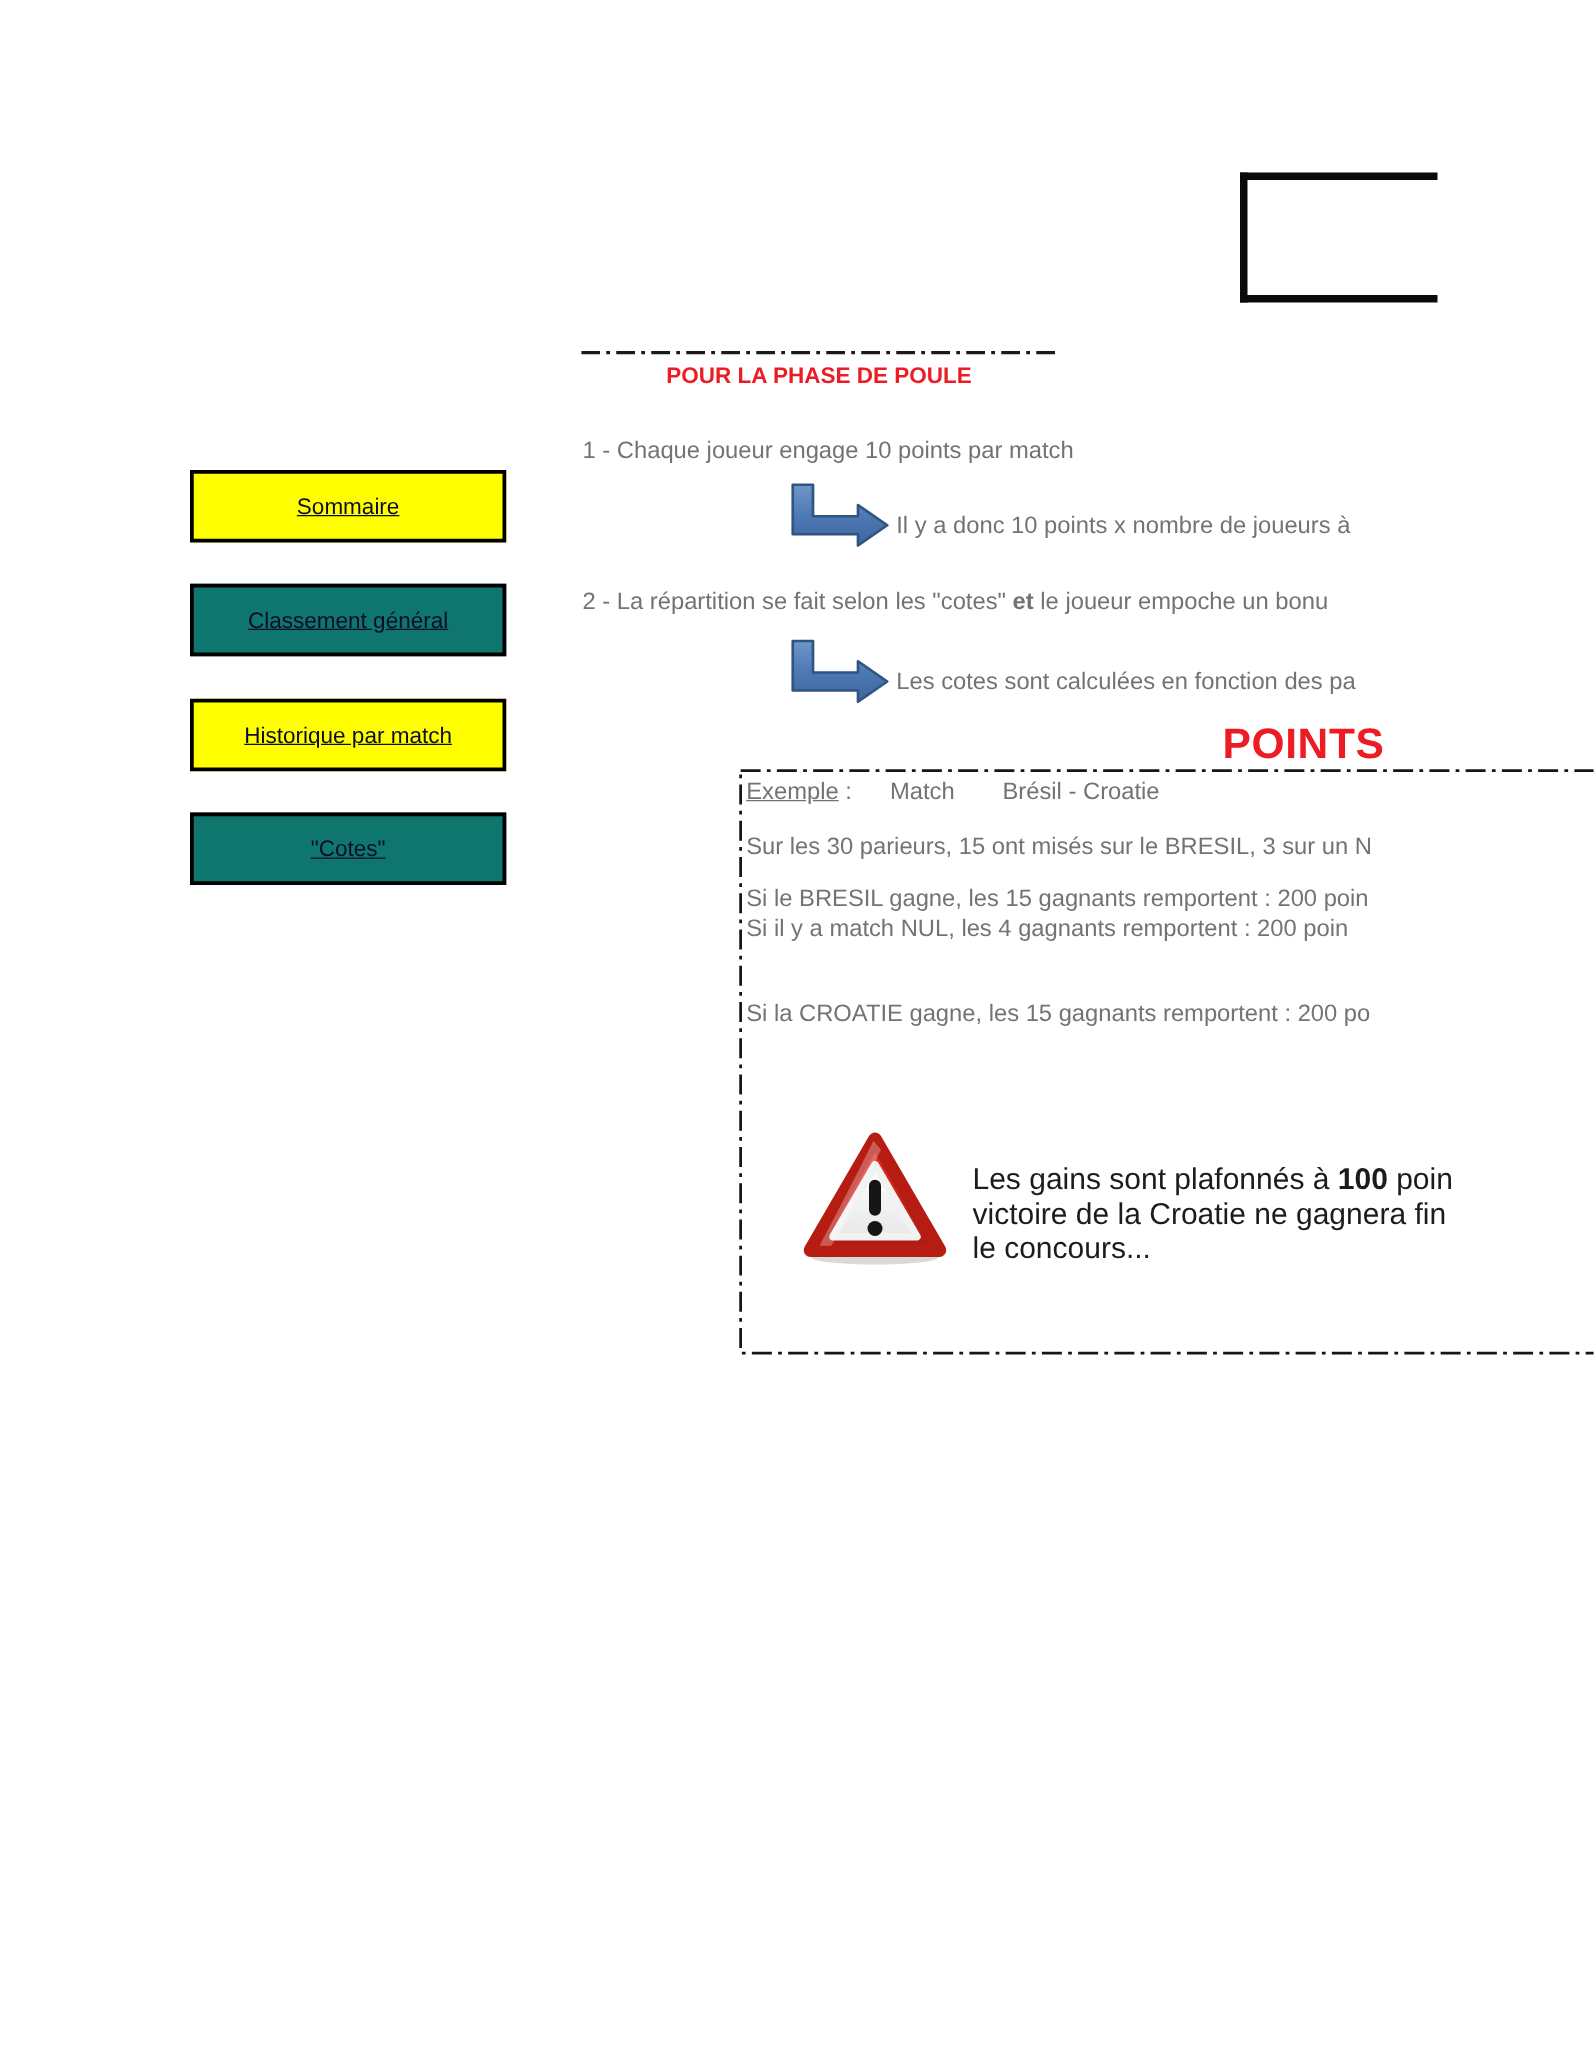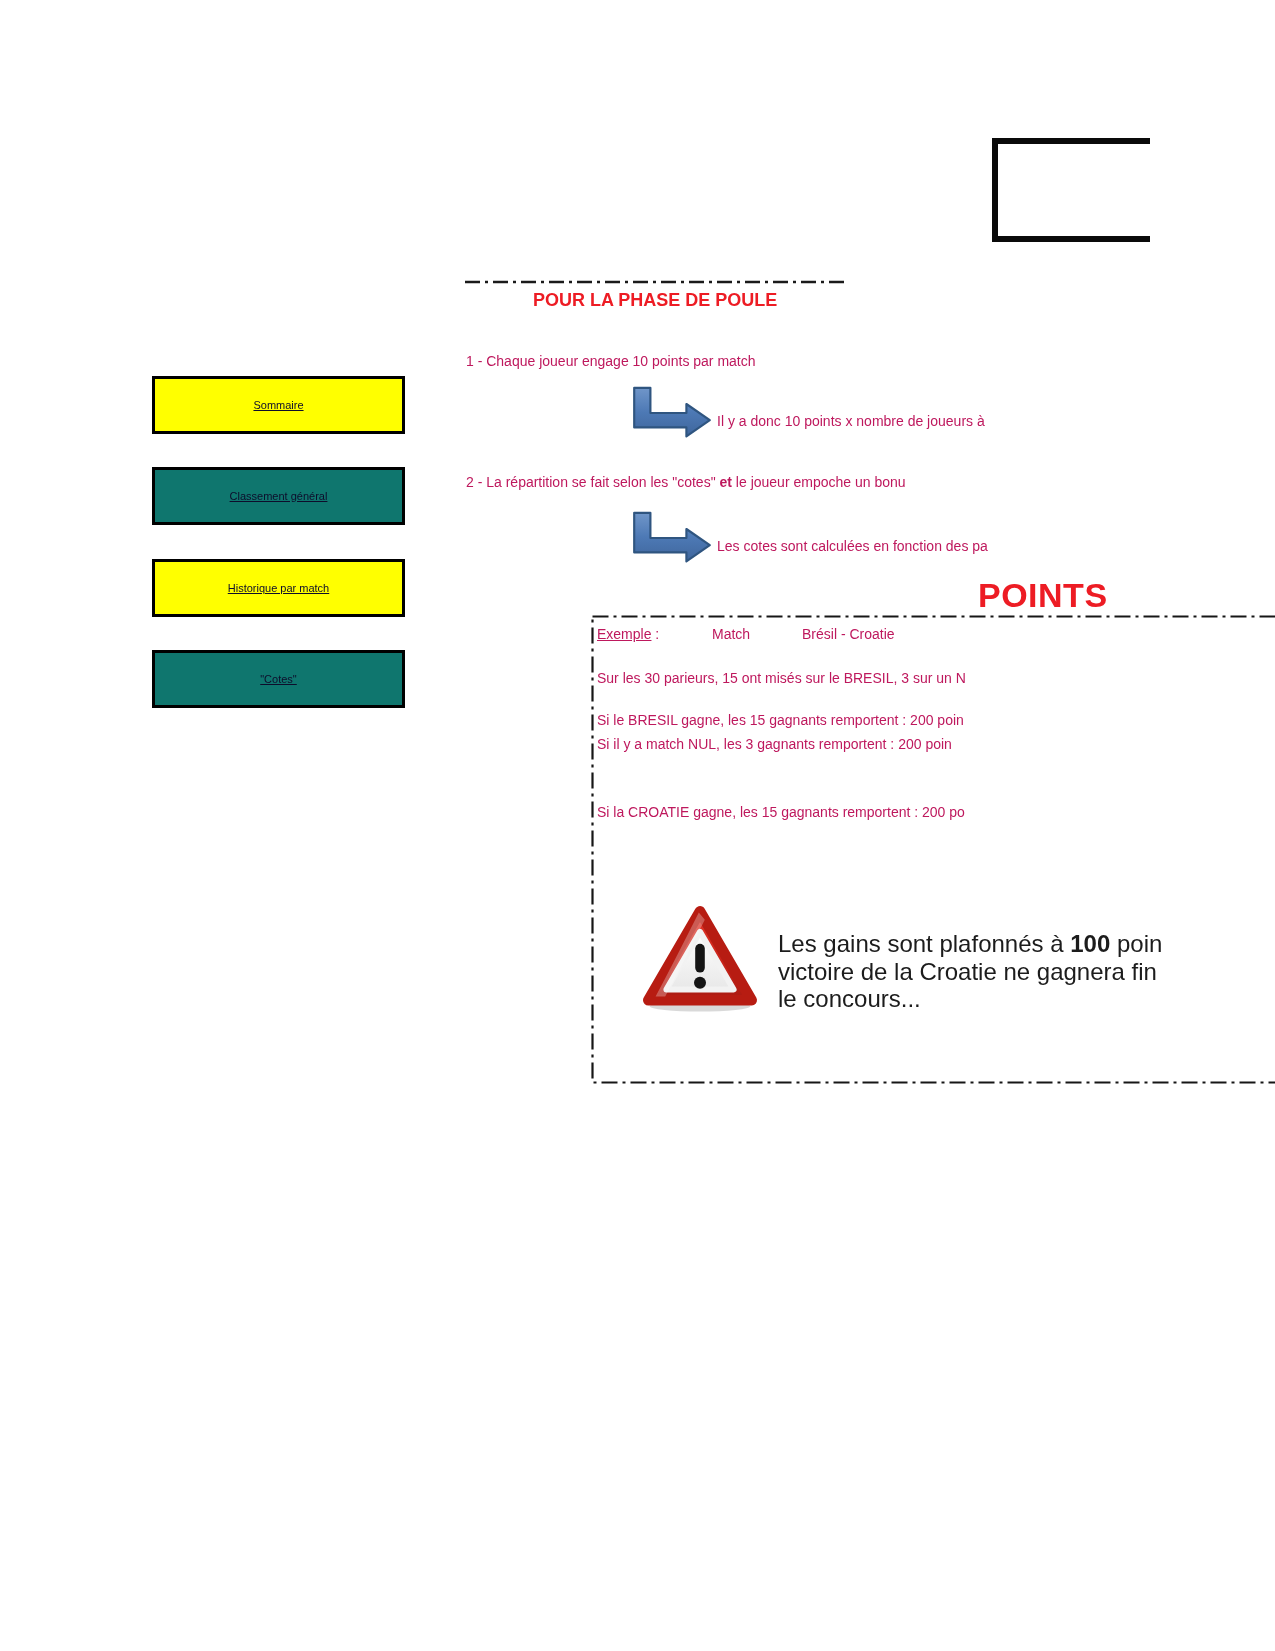--- a/index.html
+++ b/index.html
@@ -1,20 +1,20 @@
 <!DOCTYPE html>
 <html><head>
 <meta charset="utf-8">
 <style>
   html,body{margin:0;padding:0;background:#ffffff;}
   .page{
     position:relative;width:1275px;height:1651px;background:#ffffff;overflow:hidden;
     font-family:"Liberation Sans","DejaVu Sans",sans-serif;color:#1c1c1c;
   }
-  .txt{position:absolute;font-size:14px;line-height:24px;white-space:nowrap;color:#be185d;}
+  .txt{position:absolute;font-size:19px;line-height:24px;white-space:nowrap;color:#737373;}
   .bold{font-weight:bold;}
   .underline{text-decoration:underline;}
 
   
   .open-box{
     position:absolute;left:992px;top:138px;width:152px;height:92px;
     border:6px solid #0a0a0a;border-right:none;background:transparent;
   }
 
   
@@ -52,21 +52,21 @@
   .warning-icon{position:absolute;left:640px;top:900px;width:120px;height:114px;}
   .warn-text{
     position:absolute;left:778px;top:930px;font-size:24px;line-height:27.5px;
     white-space:nowrap;color:#1c1c1c;
   }
 
   
   .btn{
     position:absolute;left:152px;width:247px;height:52px;border:3px solid #000;
     display:flex;align-items:center;justify-content:center;
-    font-size:11px;color:#0d0d2b;text-decoration:underline;cursor:pointer;
+    font-size:18px;color:#0d0d2b;text-decoration:underline;cursor:pointer;
     white-space:nowrap;
   }
   .btn-yellow{background:#ffff00;}
   .btn-green{background:#0f766e;}
   .btn-1{top:376px;}
   .btn-2{top:467px;}
   .btn-3{top:559px;}
   .btn-4{top:650px;}
 </style>
 </head>
@@ -108,21 +108,21 @@
   <svg class="dashed-box" width="690" height="472" aria-hidden="true">
     <rect x="1.5" y="1.5" width="780" height="466" fill="none" stroke="#161616" stroke-width="2.2" stroke-dasharray="16 5 3 5"></rect>
   </svg>
 
   <div class="txt ex-label"><span class="underline">Exemple</span><span> :</span></div>
   <div class="txt ex-match">Match</div>
   <div class="txt ex-teams">Brésil - Croatie</div>
 
   <div class="txt ex-line1">Sur les 30 parieurs, 15 ont misés sur le BRESIL, 3 sur un N</div>
   <div class="txt ex-line2">Si le BRESIL gagne, les 15 gagnants remportent : 200 poin</div>
-  <div class="txt ex-line3">Si il y a match NUL, les 3 gagnants remportent : 200 poin</div>
+  <div class="txt ex-line3">Si il y a match NUL, les 4 gagnants remportent : 200 poin</div>
   <div class="txt ex-line4">Si la CROATIE gagne, les 15 gagnants remportent : 200 po</div>
 
   <svg class="warning-icon" viewBox="0 0 100 94" aria-hidden="true">
     <defs>
       <linearGradient id="redg" x1="0" y1="0" x2="0" y2="1">
         <stop offset="0" stop-color="#e3362a"></stop>
         <stop offset="0.6" stop-color="#c8241a"></stop>
         <stop offset="1" stop-color="#a81a12"></stop>
       </linearGradient>
       <linearGradient id="wht" x1="0" y1="0" x2="0" y2="1">

